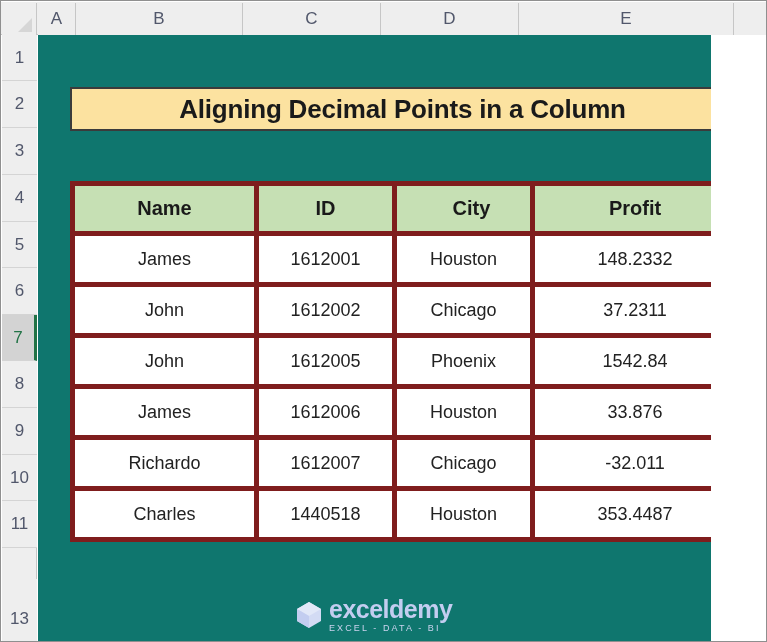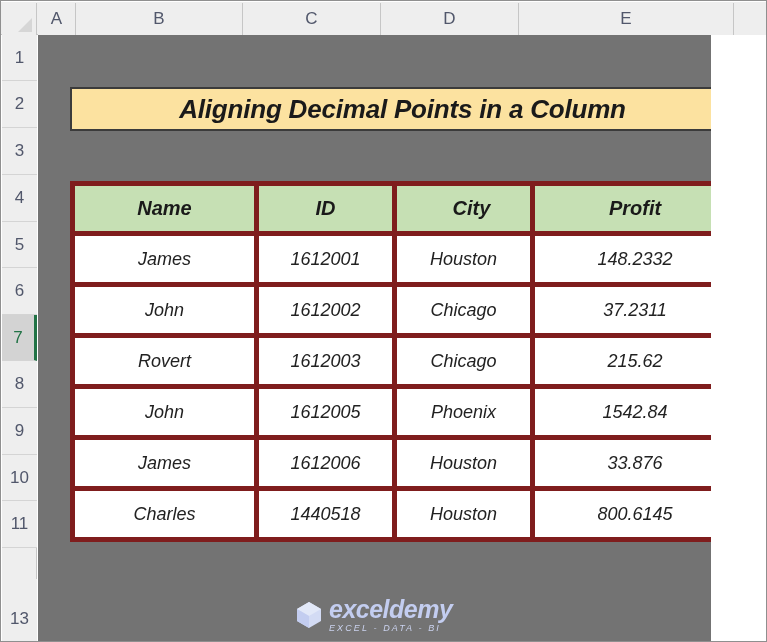--- a/index.html
+++ b/index.html
@@ -97,23 +97,22 @@
     border-right: 3px solid #217346;
   }
 
   
   .sheet {
     position: absolute;
     left: 37px;
     top: 34px;
     width: 673px;
     height: 607px;
-    background: #737373;
+    background: #0f766e;
     overflow: hidden;
-    font-style: italic;
   }
 
   
   .title-banner {
     position: absolute;
     box-sizing: border-box;
     border: 2px solid #3b3b3b;
     display: flex;
     align-items: center;
     justify-content: center;
@@ -251,42 +250,42 @@
           <td>Houston</td>
           <td>148.2332</td>
         </tr>
         <tr>
           <td>John</td>
           <td>1612002</td>
           <td>Chicago</td>
           <td>37.2311</td>
         </tr>
         <tr>
-          <td>Rovert</td>
-          <td>1612003</td>
-          <td>Chicago</td>
-          <td>215.62</td>
-        </tr>
-        <tr>
           <td>John</td>
           <td>1612005</td>
           <td>Phoenix</td>
           <td>1542.84</td>
         </tr>
         <tr>
           <td>James</td>
           <td>1612006</td>
           <td>Houston</td>
           <td>33.876</td>
         </tr>
         <tr>
+          <td>Richardo</td>
+          <td>1612007</td>
+          <td>Chicago</td>
+          <td>-32.011</td>
+        </tr>
+        <tr>
           <td>Charles</td>
           <td>1440518</td>
           <td>Houston</td>
-          <td>800.6145</td>
+          <td>353.4487</td>
         </tr>
       </tbody>
     </table>
 
     <div class="watermark" style="left:258px; top:562px;">
       <svg class="wm-cube" viewBox="0 0 26 28">
         <polygon points="13,1 25,8 25,20 13,27 1,20 1,8" fill="#D3DBF4"></polygon>
         <polygon points="13,1 25,8 13,15 1,8" fill="#E2E8F8"></polygon>
         <polygon points="1,8 13,15 13,27 1,20" fill="#C3CDF0"></polygon>
       </svg>

